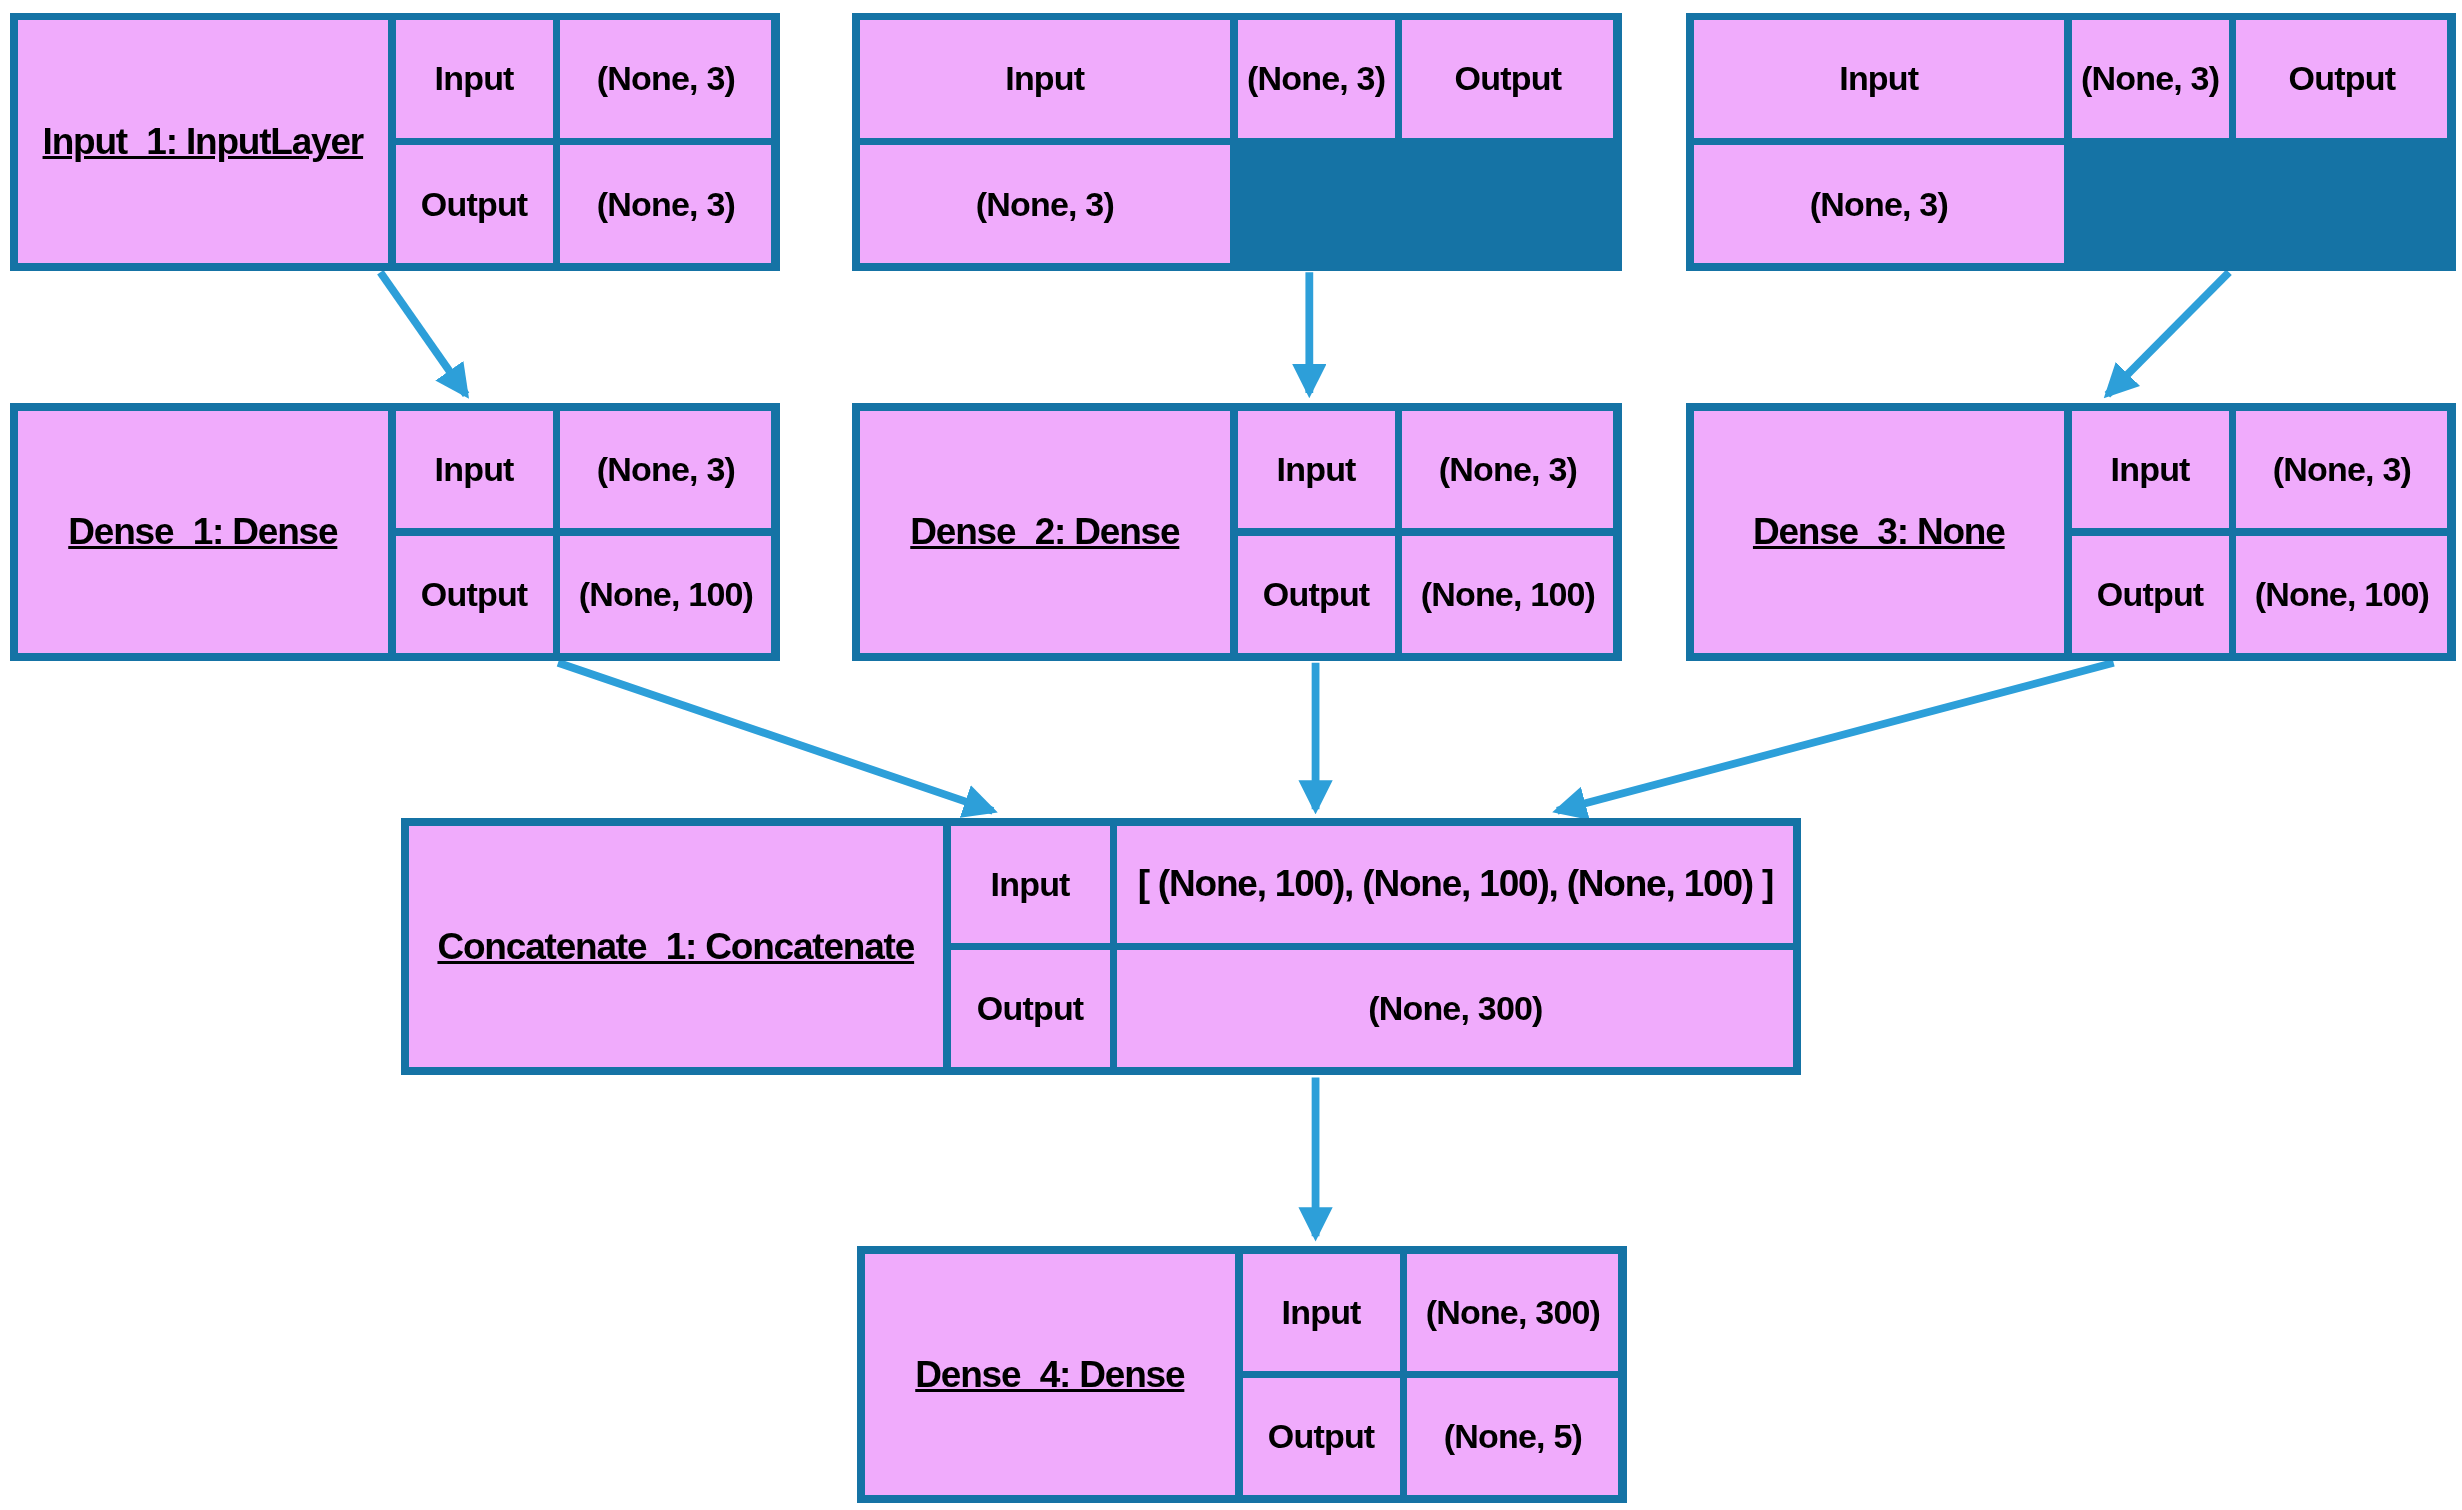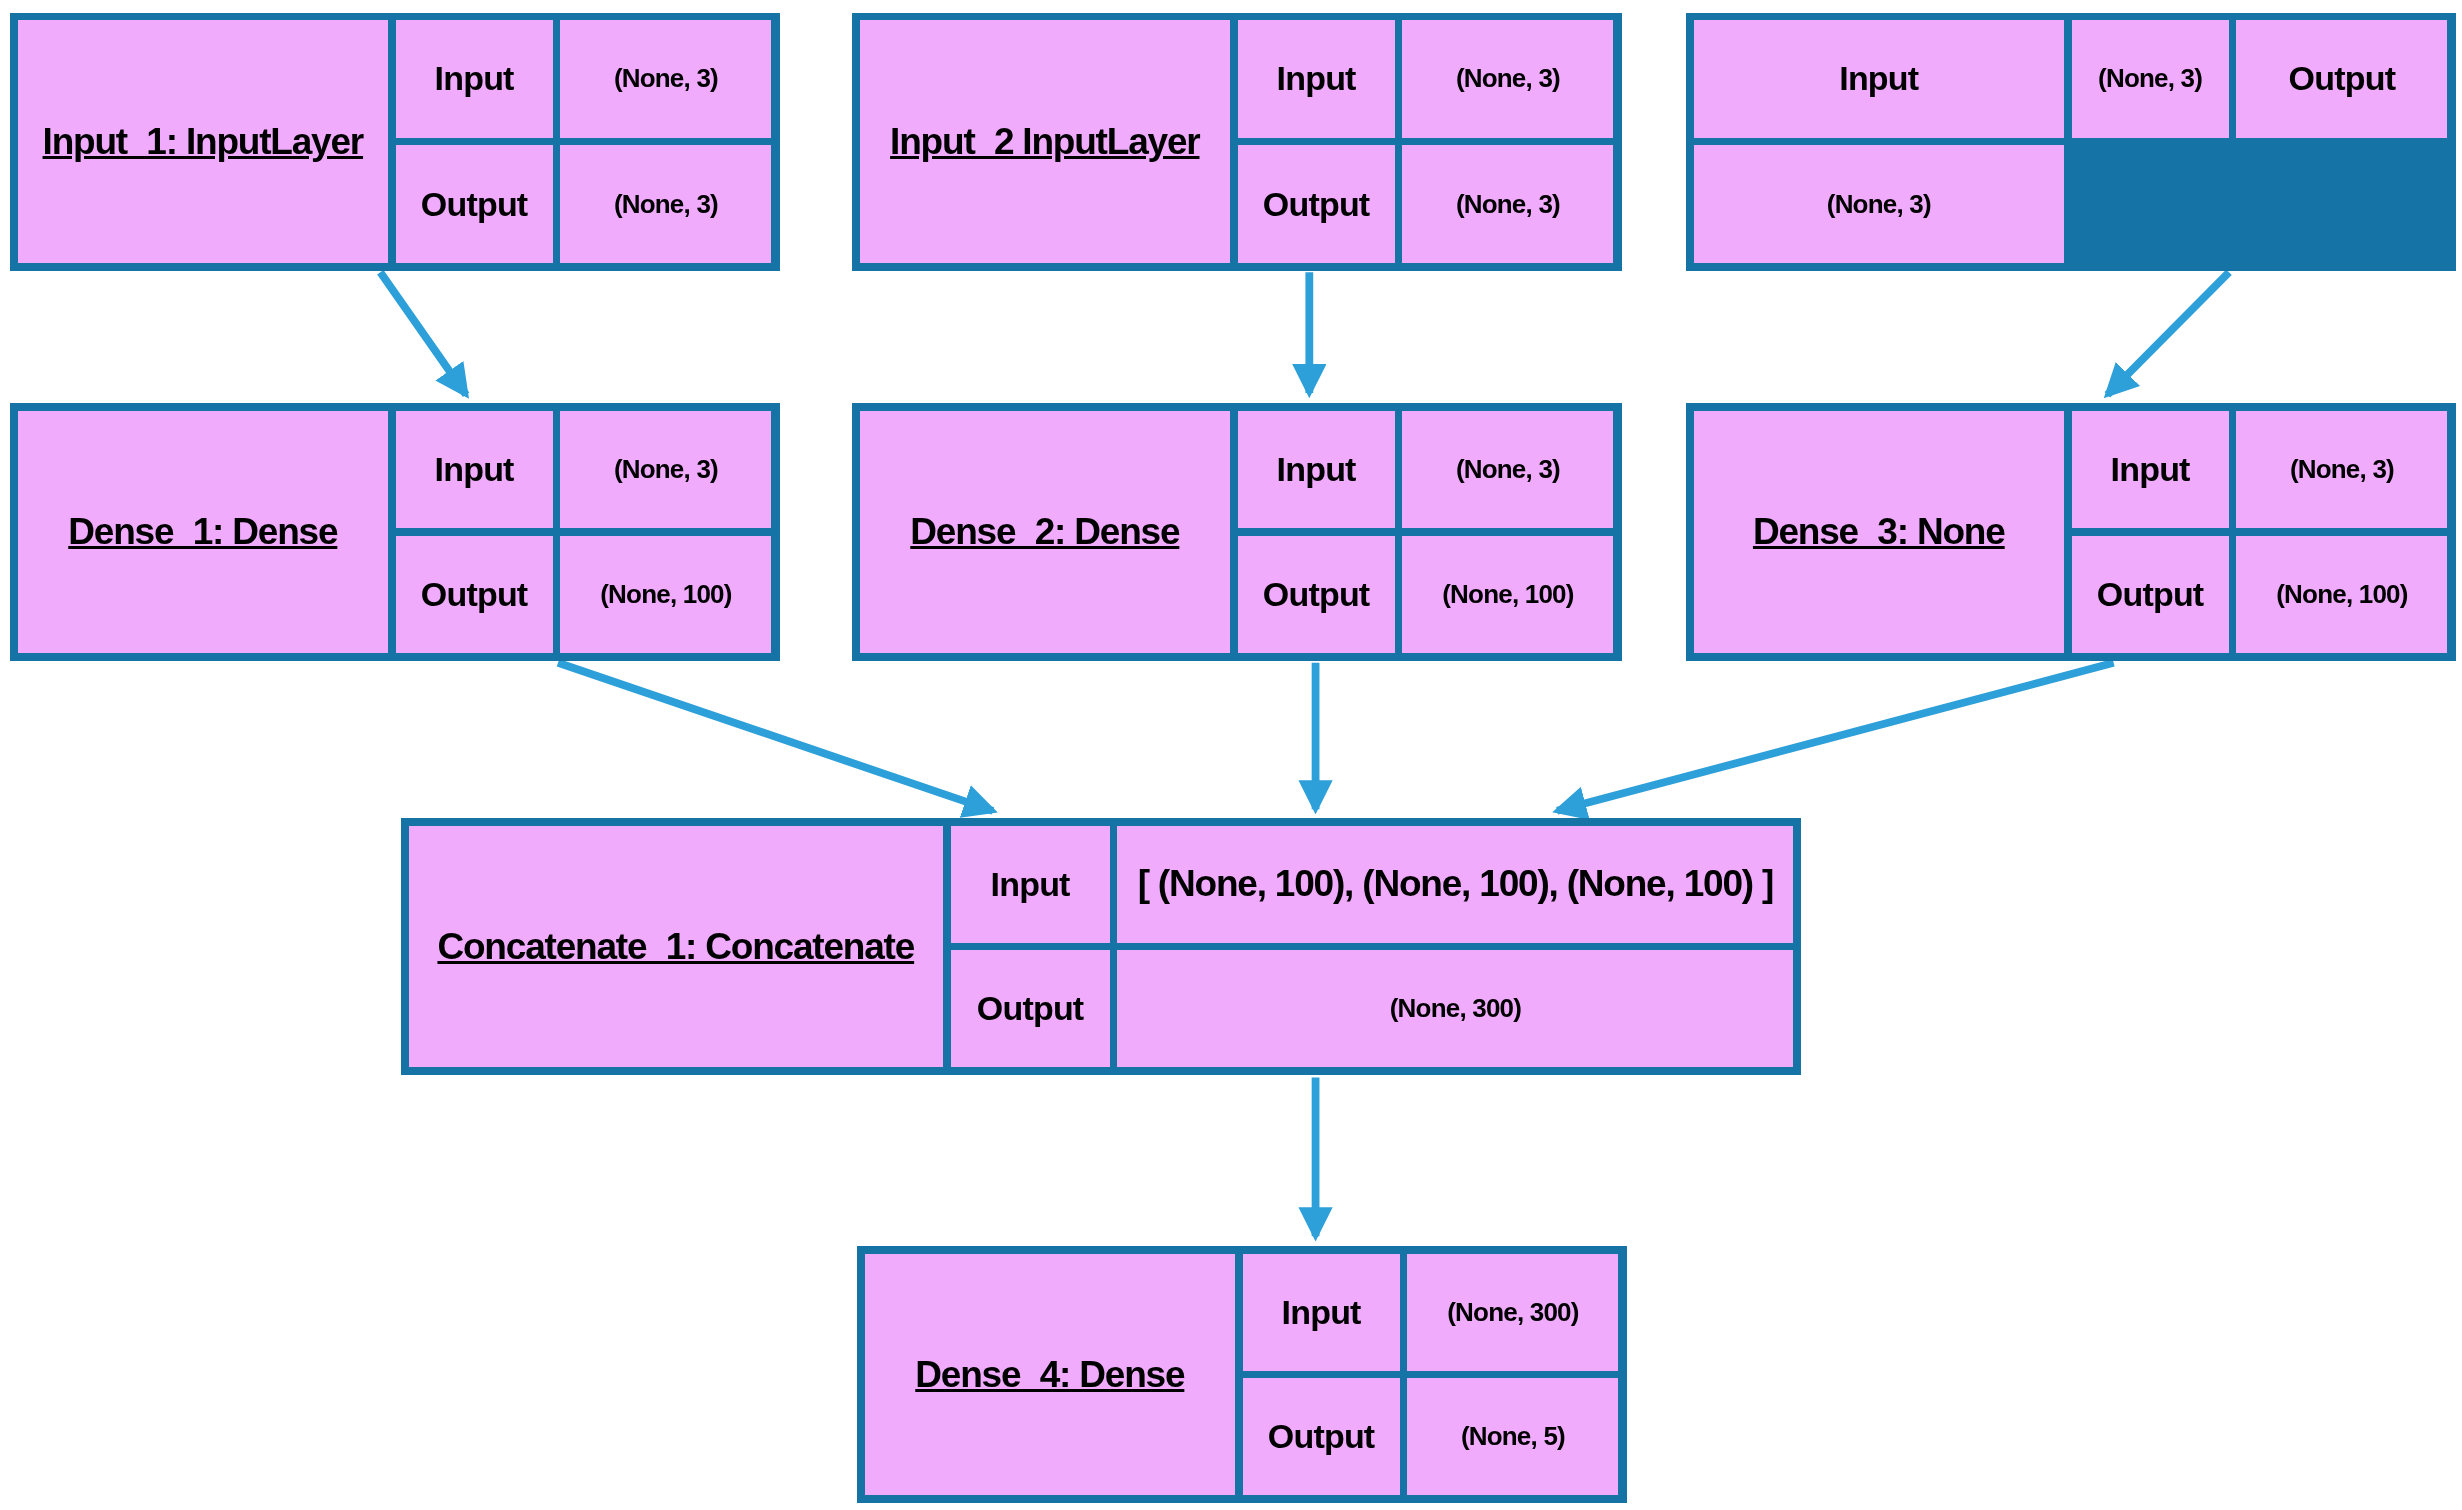--- a/index.html
+++ b/index.html
@@ -29,21 +29,21 @@
   .cell {
     background: #f0abfc;
     display: flex;
     align-items: center;
     justify-content: center;
     white-space: nowrap;
     overflow: hidden;
   }
   .label-cell { grid-row: 1 / span 2; font-size: 37px; letter-spacing: -1.2px; text-decoration: underline; }
   .io-cell    { font-size: 34px; letter-spacing: -0.8px; }
-  .val-cell   { font-size: 26px; letter-spacing: -0.8px; }
+  .val-cell   { font-size: 34px; letter-spacing: -0.8px; }
   .val-wide   { font-size: 37px; letter-spacing: -1.2px; }
 
   .edge { stroke: #2d9fd9; stroke-width: 10; fill: none; }
   .edge-head { fill: #2d9fd9; }
 </style>
 </head>
 <body>
 
 <div id="canvas">
 
@@ -64,21 +64,20 @@
 
   <div class="node node-std" style="left:10px; top:12.5px; width:770px; height:258px;">
     <div class="cell label-cell">Input_1: InputLayer</div>
     <div class="cell io-cell">Input</div>
     <div class="cell val-cell">(None, 3)</div>
     <div class="cell io-cell">Output</div>
     <div class="cell val-cell">(None, 3)</div>
   </div>
 
   <div class="node node-std" style="left:852px; top:12.5px; width:770px; height:258px;">
-    <div class="cell label-cell">Input_2 InputLayer</div>
     <div class="cell io-cell">Input</div>
     <div class="cell val-cell">(None, 3)</div>
     <div class="cell io-cell">Output</div>
     <div class="cell val-cell">(None, 3)</div>
   </div>
 
   <div class="node node-std" style="left:1686px; top:12.5px; width:770px; height:258px;">
     <div class="cell io-cell">Input</div>
     <div class="cell val-cell">(None, 3)</div>
     <div class="cell io-cell">Output</div>

